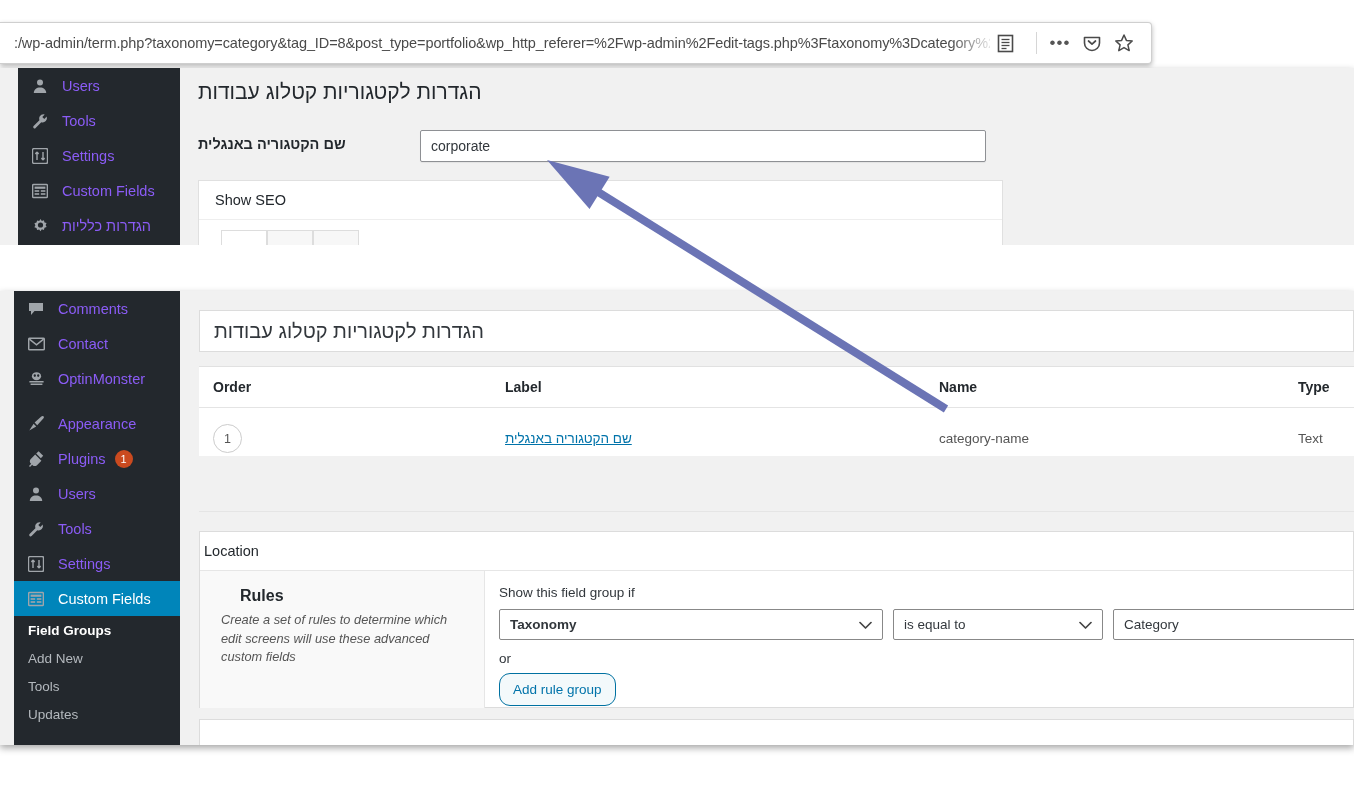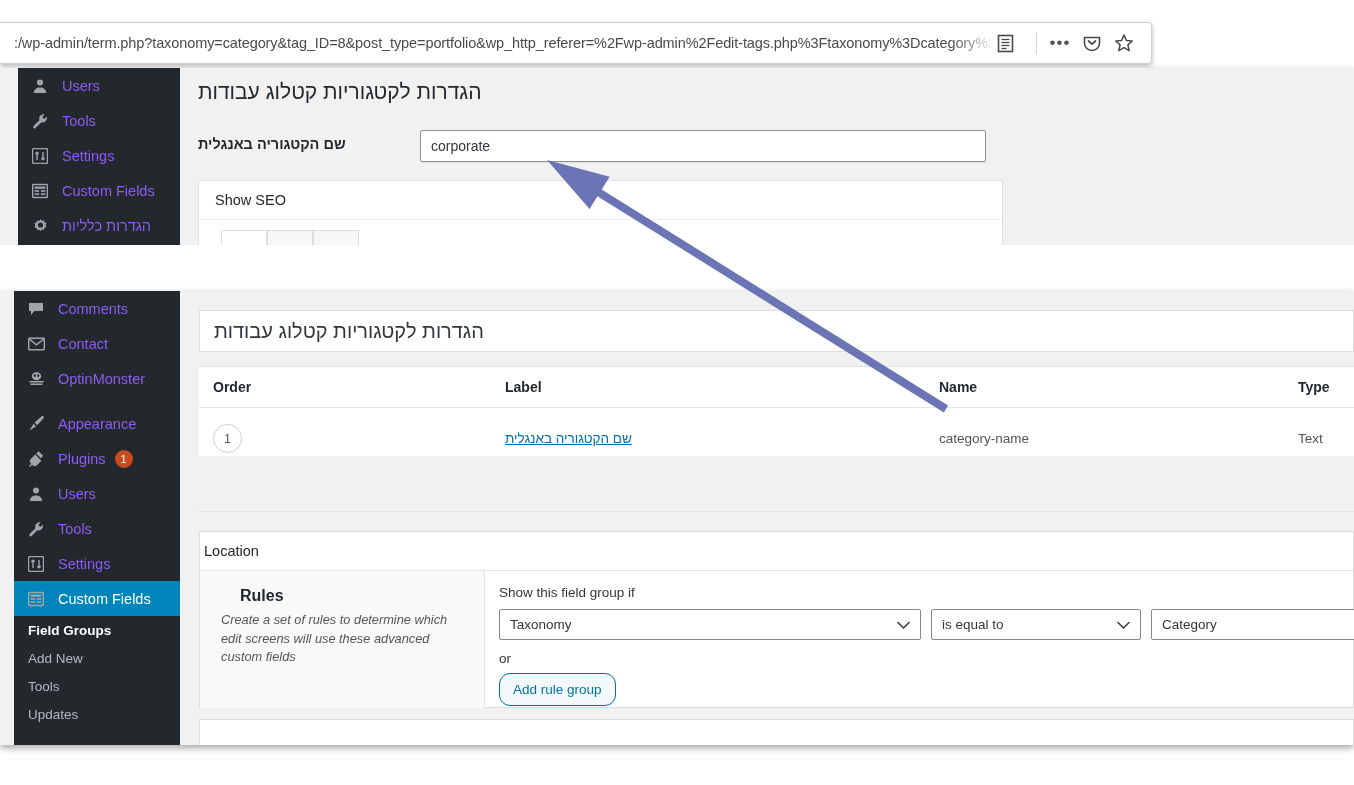--- a/index.html
+++ b/index.html
@@ -170,21 +170,21 @@
   .loc-left h4 { margin:0 0 6px 0; font-size:16px; color:#23282d;padding-left:24px; }
   .loc-left p { margin:5px; font-size: 12.8px; color:#555; font-style: italic; line-height: 1.45; }
   .loc-right { flex: 1 1 auto; padding: 14px 0 0 14px; box-sizing:border-box; }
   .loc-right .hint { font-size: 13.5px; color:#32373c; margin-bottom: 9px; }
   .rulerow { display:flex; gap: 10px; align-items:center; }
   .sel {
     height: 31px; border:1px solid #888; border-radius:2px; background:#fff;
     display:flex; align-items:center; padding: 0 10px; box-sizing:border-box;
     font-size:13.5px; color:#32373c; position:relative;
   }
-  .sel.w1 { width: 422px; }
+  .sel.w1 { width: 384px; font-weight: bold; }
   .sel.w2 { width: 210px; }
   .sel.w3 { width: 380px; }
   .caret { position:absolute; right: 10px; top: 50%; transform: translateY(-50%); }
   .or-text { font-size: 13.5px; color:#32373c; margin: 11px 0 7px 0; }
   .btn-rule {
     display:inline-flex; align-items:center; justify-content:center;
     height: 31px; padding: 0 13px; font-size: 13.5px;
     color:#0073aa; background:#f3f9fb; border:1px solid #0071a1; border-radius:11px;
   }
   .bot-strip { position:absolute; left:19px; top: 428px; right:0; height: 26px; background:#fff; border:1px solid #dcdcdc; border-bottom:none; box-sizing:border-box;}

